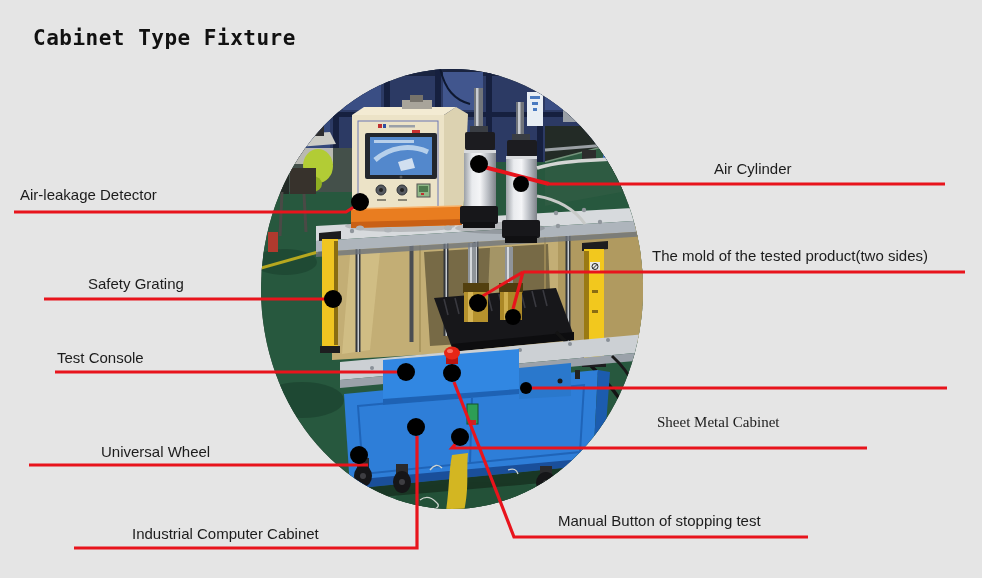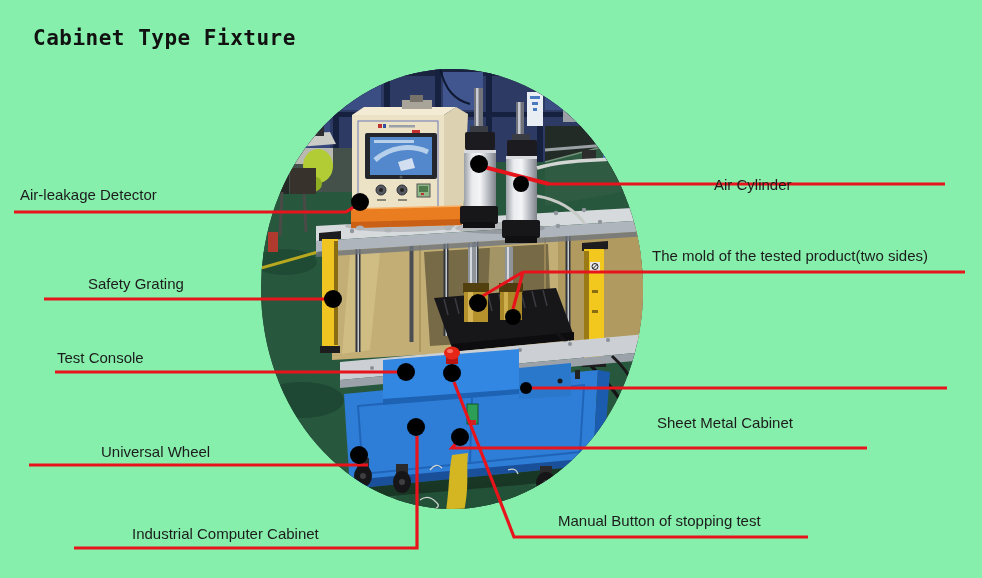--- a/index.html
+++ b/index.html
@@ -1,17 +1,17 @@
 <!DOCTYPE html>
 <html style="--red: #e8141c;"><head>
 <meta charset="utf-8">
 <style>
   html,body{margin:0;padding:0;background:#fff;}
   #page{
-    position:relative;width:982px;height:578px;background:#86efac;overflow:hidden;
+    position:relative;width:982px;height:578px;background:#e5e5e5;overflow:hidden;
     font-family:"Liberation Sans", sans-serif;
   }
   #page-title{
     position:absolute;left:33px;top:26px;
     font-family:"DejaVu Sans Mono", monospace;
     font-weight:bold;font-size:21px;letter-spacing:0.5px;color:#111;
     white-space:nowrap;
   }
   .callout-label{
     position:absolute;font-size:15px;color:#1c1c1c;line-height:19px;white-space:nowrap;
@@ -370,18 +370,18 @@
       </g>
   </svg>
 
   <div id="page-title">Cabinet Type Fixture</div>
 
   <div class="callout-label" style="left:20px;top:185px;text-align:right;">Air-leakage Detector</div>
   <div class="callout-label" style="left:88px;top:274px;">Safety Grating</div>
   <div class="callout-label" style="left:57px;top:348px;">Test Console</div>
   <div class="callout-label" style="left:57px;top:442px;margin-left:44px;">Universal Wheel</div>
   <div class="callout-label" style="left:132px;top:524px;">Industrial Computer Cabinet</div>
-  <div class="callout-label" style="left:714px;top:159px;margin-top:16px;">Air Cylinder</div>
+  <div class="callout-label" style="left:714px;top:159px;">Air Cylinder</div>
   <div class="callout-label" style="left:652px;top:246px;">The mold of the tested product(two sides)</div>
-  <div class="callout-label" style="left:657px;top:413px;">Sheet Metal Cabinet</div>
+  <div class="callout-label" style="left:657px;top:413px;font-family:Liberation Serif, serif;">Sheet Metal Cabinet</div>
   <div class="callout-label" style="left:558px;top:511px;">Manual Button of stopping test</div>
 
 </div>
 
 </body></html>

